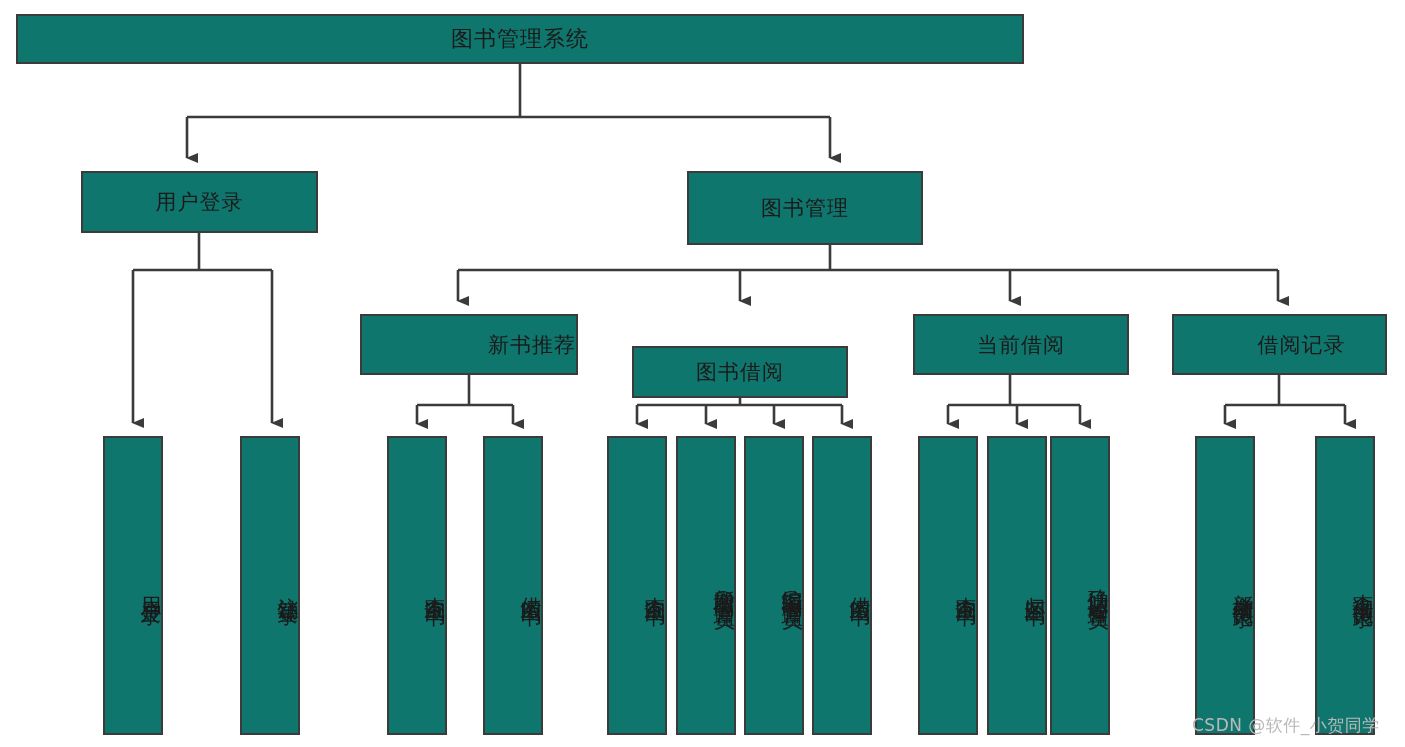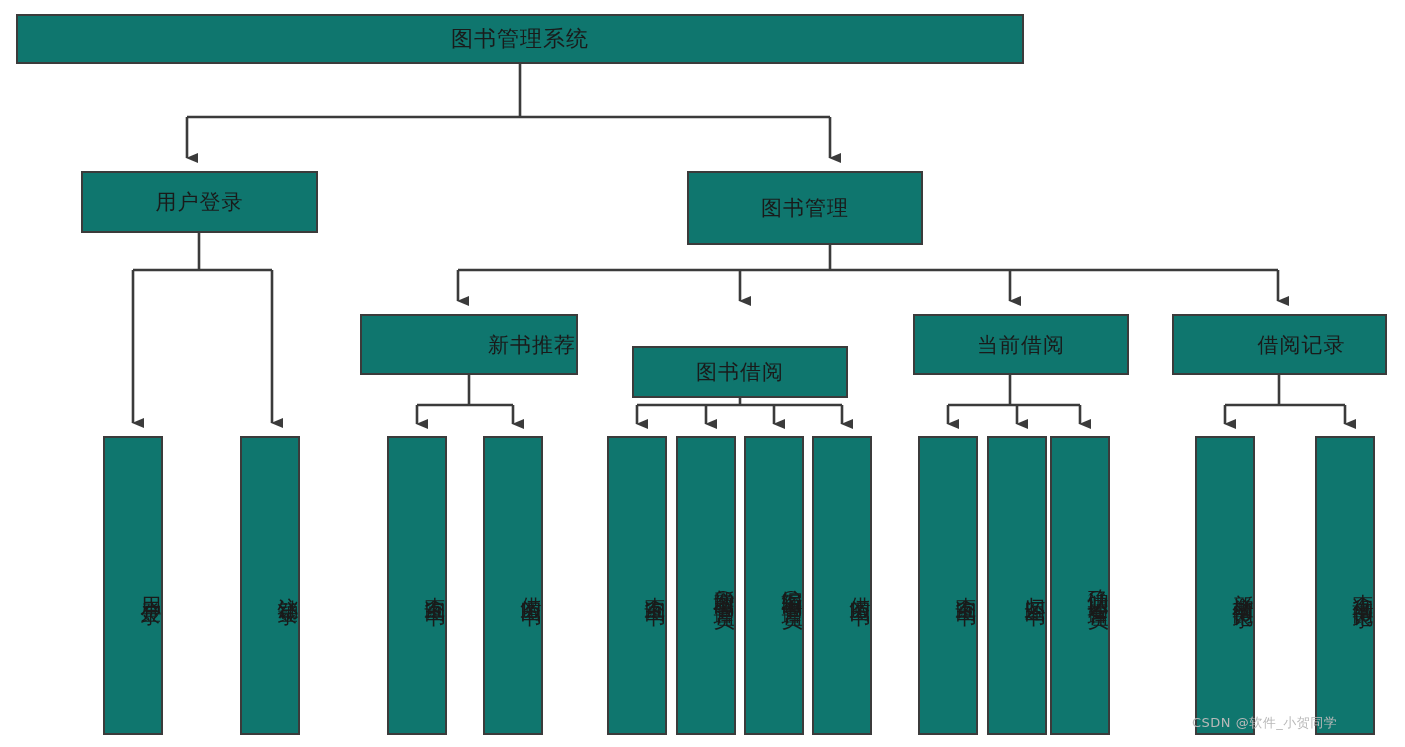--- a/index.html
+++ b/index.html
@@ -57,21 +57,21 @@
     line-height: 1.0;
     display: block;
   }
   .node.root {
     font-size: 22px;
   }
   .watermark {
     position: absolute;
     left: 1192px;
     top: 714px;
-    font-size: 13px;
+    font-size: 17px;
     color: #b9b9b9;
     white-space: nowrap;
     letter-spacing: 0.5px;
   }
 </style>
 </head>
 <body>
 
 <div id="canvas">
 

